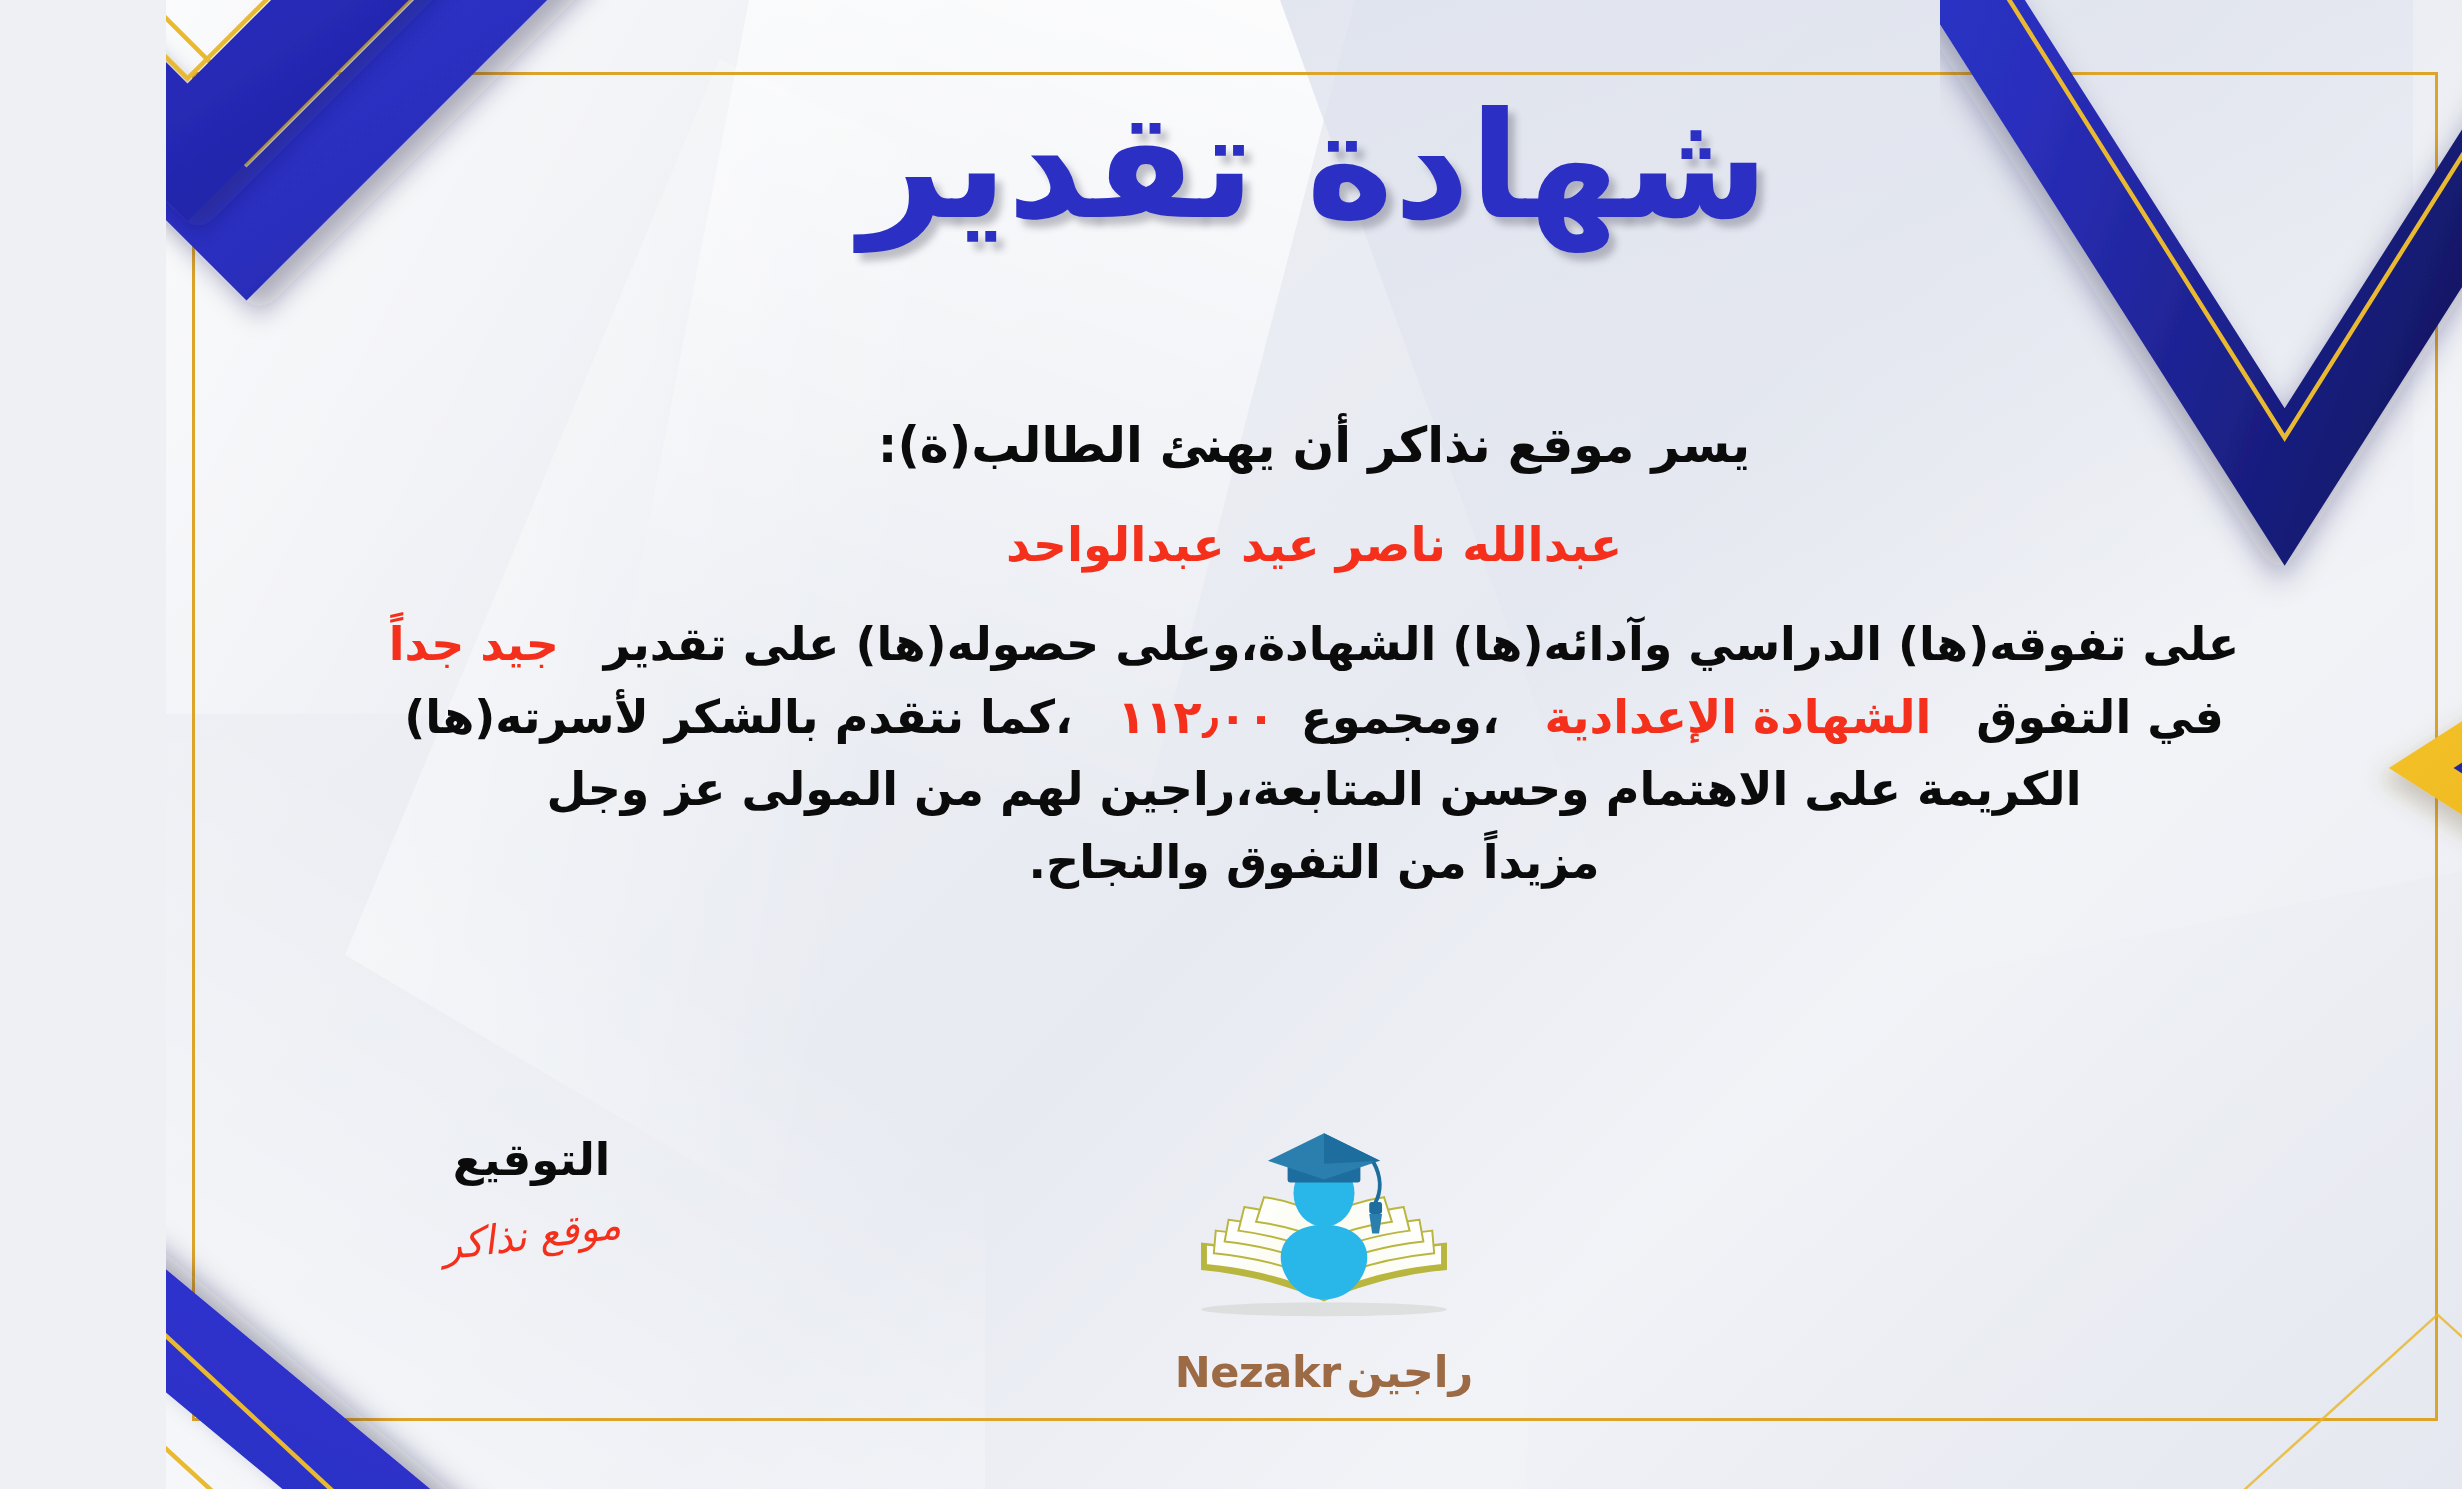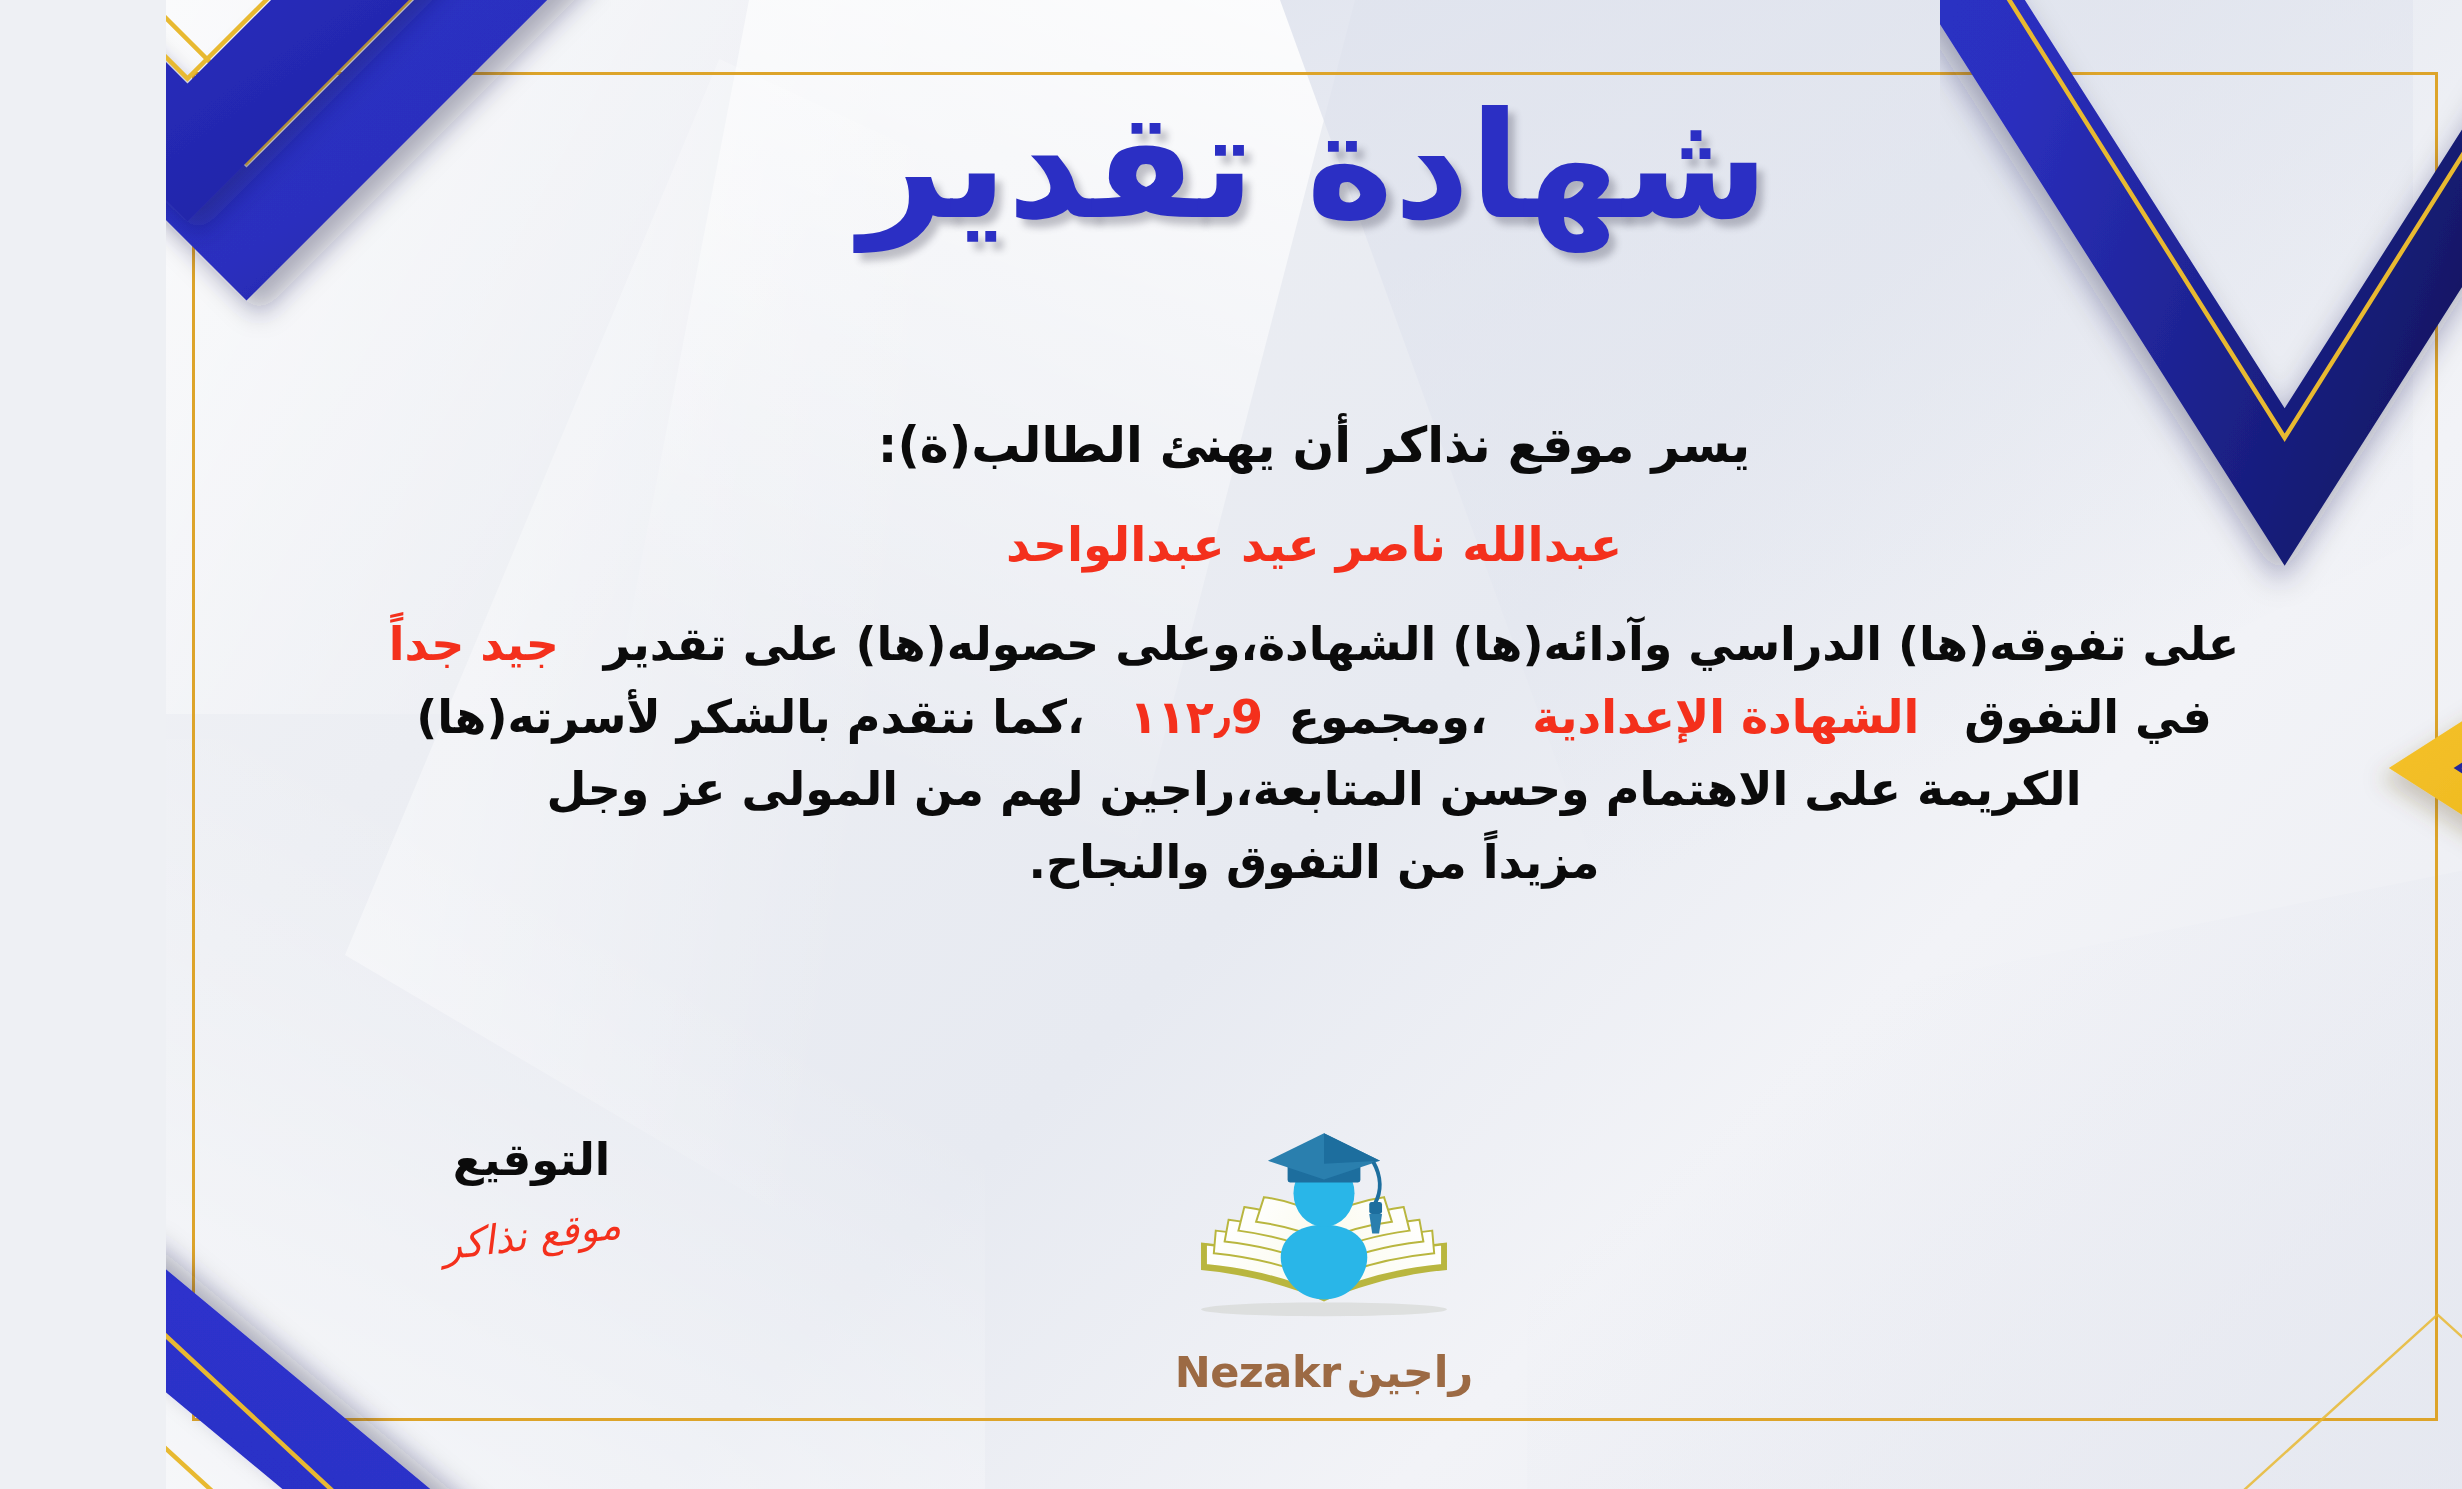--- a/index.html
+++ b/index.html
@@ -241,21 +241,21 @@
 
     <div class="line name">عبدالله ناصر عيد عبدالواحد</div>
 
     <div class="para">
 
       <span class="ln">
         <span>على تفوقه(ها) الدراسي وآدائه(ها) الشهادة،وعلى حصوله(ها) على تقدير</span><span class="gap-m"></span><span class="red">جيد جداً</span>
       </span>
 
       <span class="ln">
-        <span>في التفوق</span><span class="gap-m"></span><span class="red">الشهادة الإعدادية</span><span class="gap-m"></span><span>،ومجموع</span><span class="gap-s"></span><span class="red num">١١٢٫9</span><span class="gap-m"></span><span>،كما نتقدم بالشكر لأسرته(ها)</span>
+        <span>في التفوق</span><span class="gap-m"></span><span class="red">الشهادة الإعدادية</span><span class="gap-m"></span><span>،ومجموع</span><span class="gap-s"></span><span class="red num">١١٢٫٠٠</span><span class="gap-m"></span><span>،كما نتقدم بالشكر لأسرته(ها)</span>
       </span>
 
       <span class="ln">الكريمة على الاهتمام وحسن المتابعة،راجين لهم من المولى عز وجل</span>
 
       <span class="ln">مزيداً من التفوق والنجاح.</span>
     </div>
   </div>
 
   <div id="sig-block">
     <div id="sig-label">التوقيع</div>

